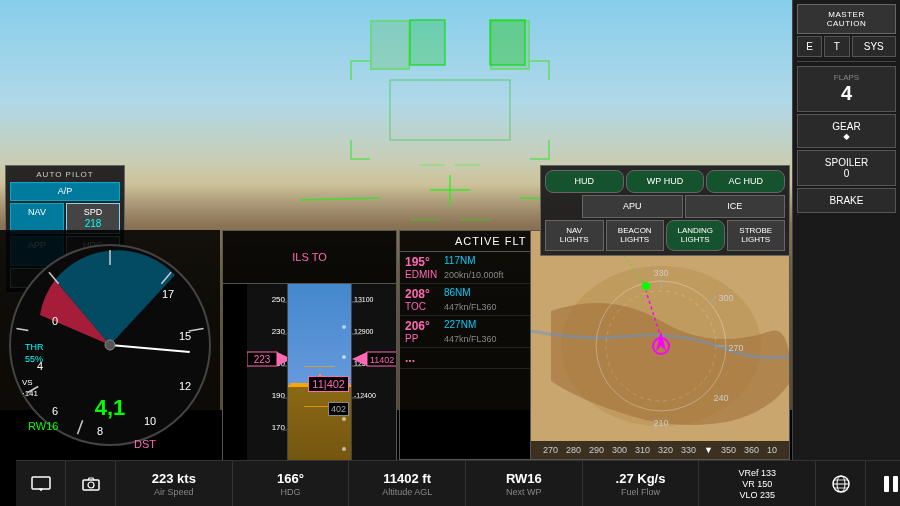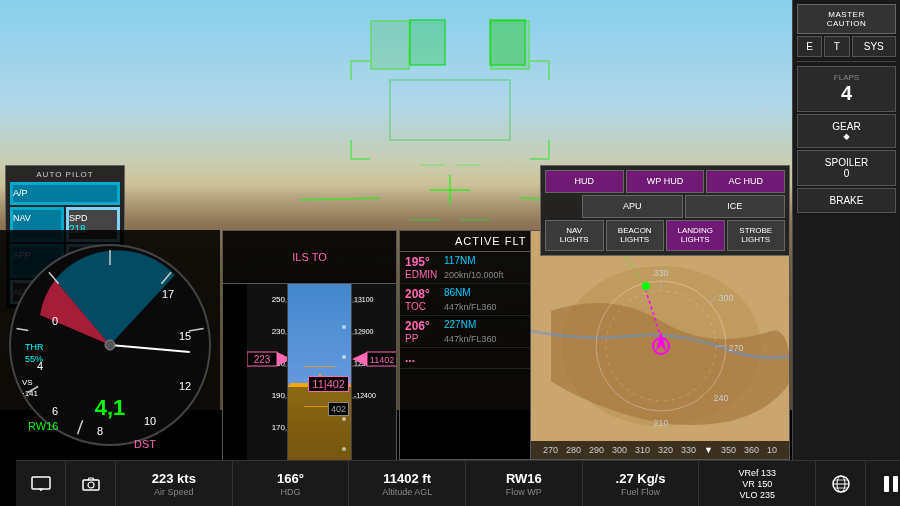--- a/index.html
+++ b/index.html
@@ -136,25 +136,25 @@
     }
 
     .ap-grid {
       display: grid;
       grid-template-columns: 1fr 1fr;
       gap: 2px;
     }
 
     .ap-btn {
       background: #444;
-      border: 3px solid #7dd3fc;
+      border: 1px solid #7dd3fc;
       color: #fff;
       font-size: 9px;
       padding: 3px 0;
-      text-align: left;
+      text-align: center;
       cursor: pointer;
       line-height: 1.2;
     }
 
     .ap-btn.active-cyan {
       background: #007b9e;
       border-color: #00aacc;
     }
 
     .ap-btn-wide {
@@ -321,22 +321,23 @@
       border: 1px solid #666;
       color: #fff;
       font-size: 9px;
       padding: 5px 3px;
       text-align: center;
       cursor: pointer;
       line-height: 1.2;
     }
 
     .sys-btn.active {
-      background: #701a75;
+      background: #14532d;
       color: #fff;
+      border-radius: 8px;
     }
 
     
     #right-sidebar {
       position: absolute;
       top: 0;
       right: 0;
       width: 108px;
       height: 506px;
       background: #1a1a1a;
@@ -845,21 +846,21 @@
   <div class="bottom-item">
     <span class="bottom-value">166°</span>
     <span class="bottom-label">HDG</span>
   </div>
   <div class="bottom-item">
     <span class="bottom-value">11402 ft</span>
     <span class="bottom-label">Altitude AGL</span>
   </div>
   <div class="bottom-item">
     <span class="bottom-value">RW16</span>
-    <span class="bottom-label">Flow WP</span>
+    <span class="bottom-label">Next WP</span>
   </div>
   <div class="bottom-item">
     <span class="bottom-value">.27 Kg/s</span>
     <span class="bottom-label">Fuel Flow</span>
   </div>
   <div class="bottom-item" style="font-size:9px;color:#fff;gap:1px;">
     <span style="font-size:9px;color:#fff;">VRef 133</span>
     <span style="font-size:9px;color:#fff;">VR  150</span>
     <span style="font-size:9px;color:#fff;">VLO 235</span>
   </div>

